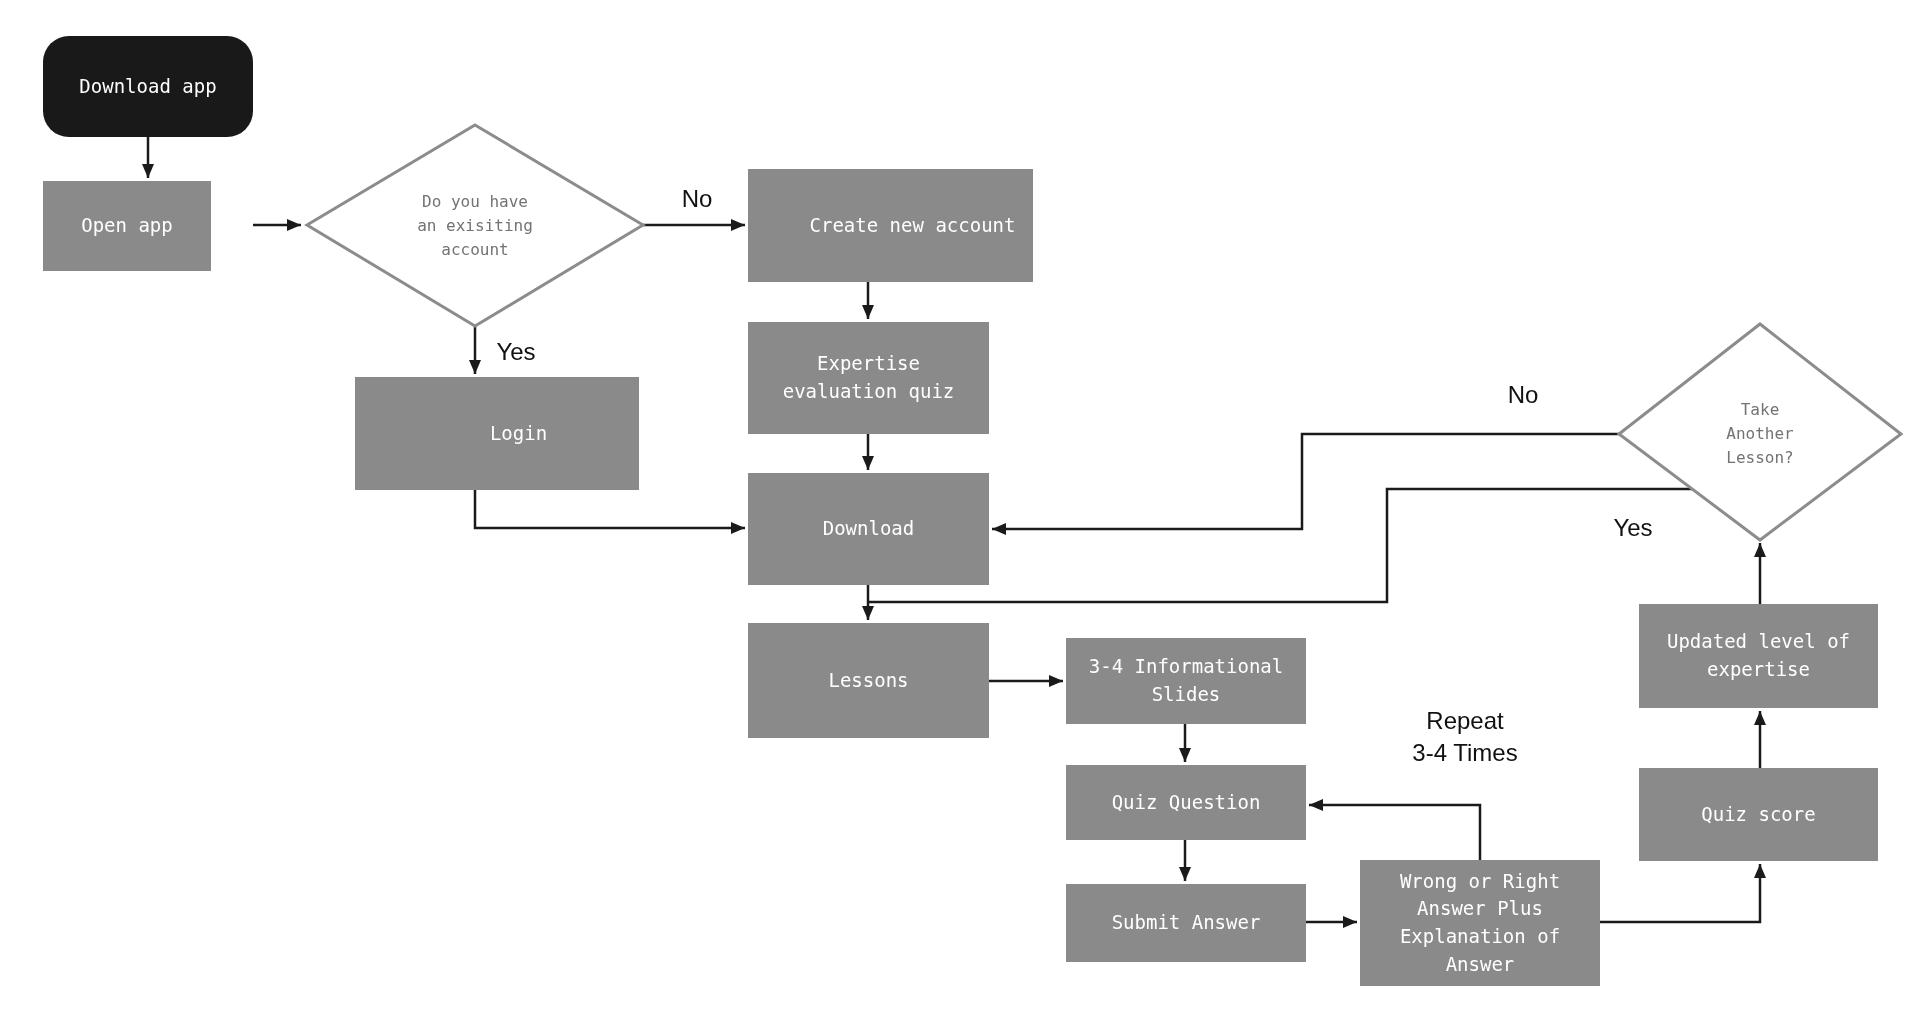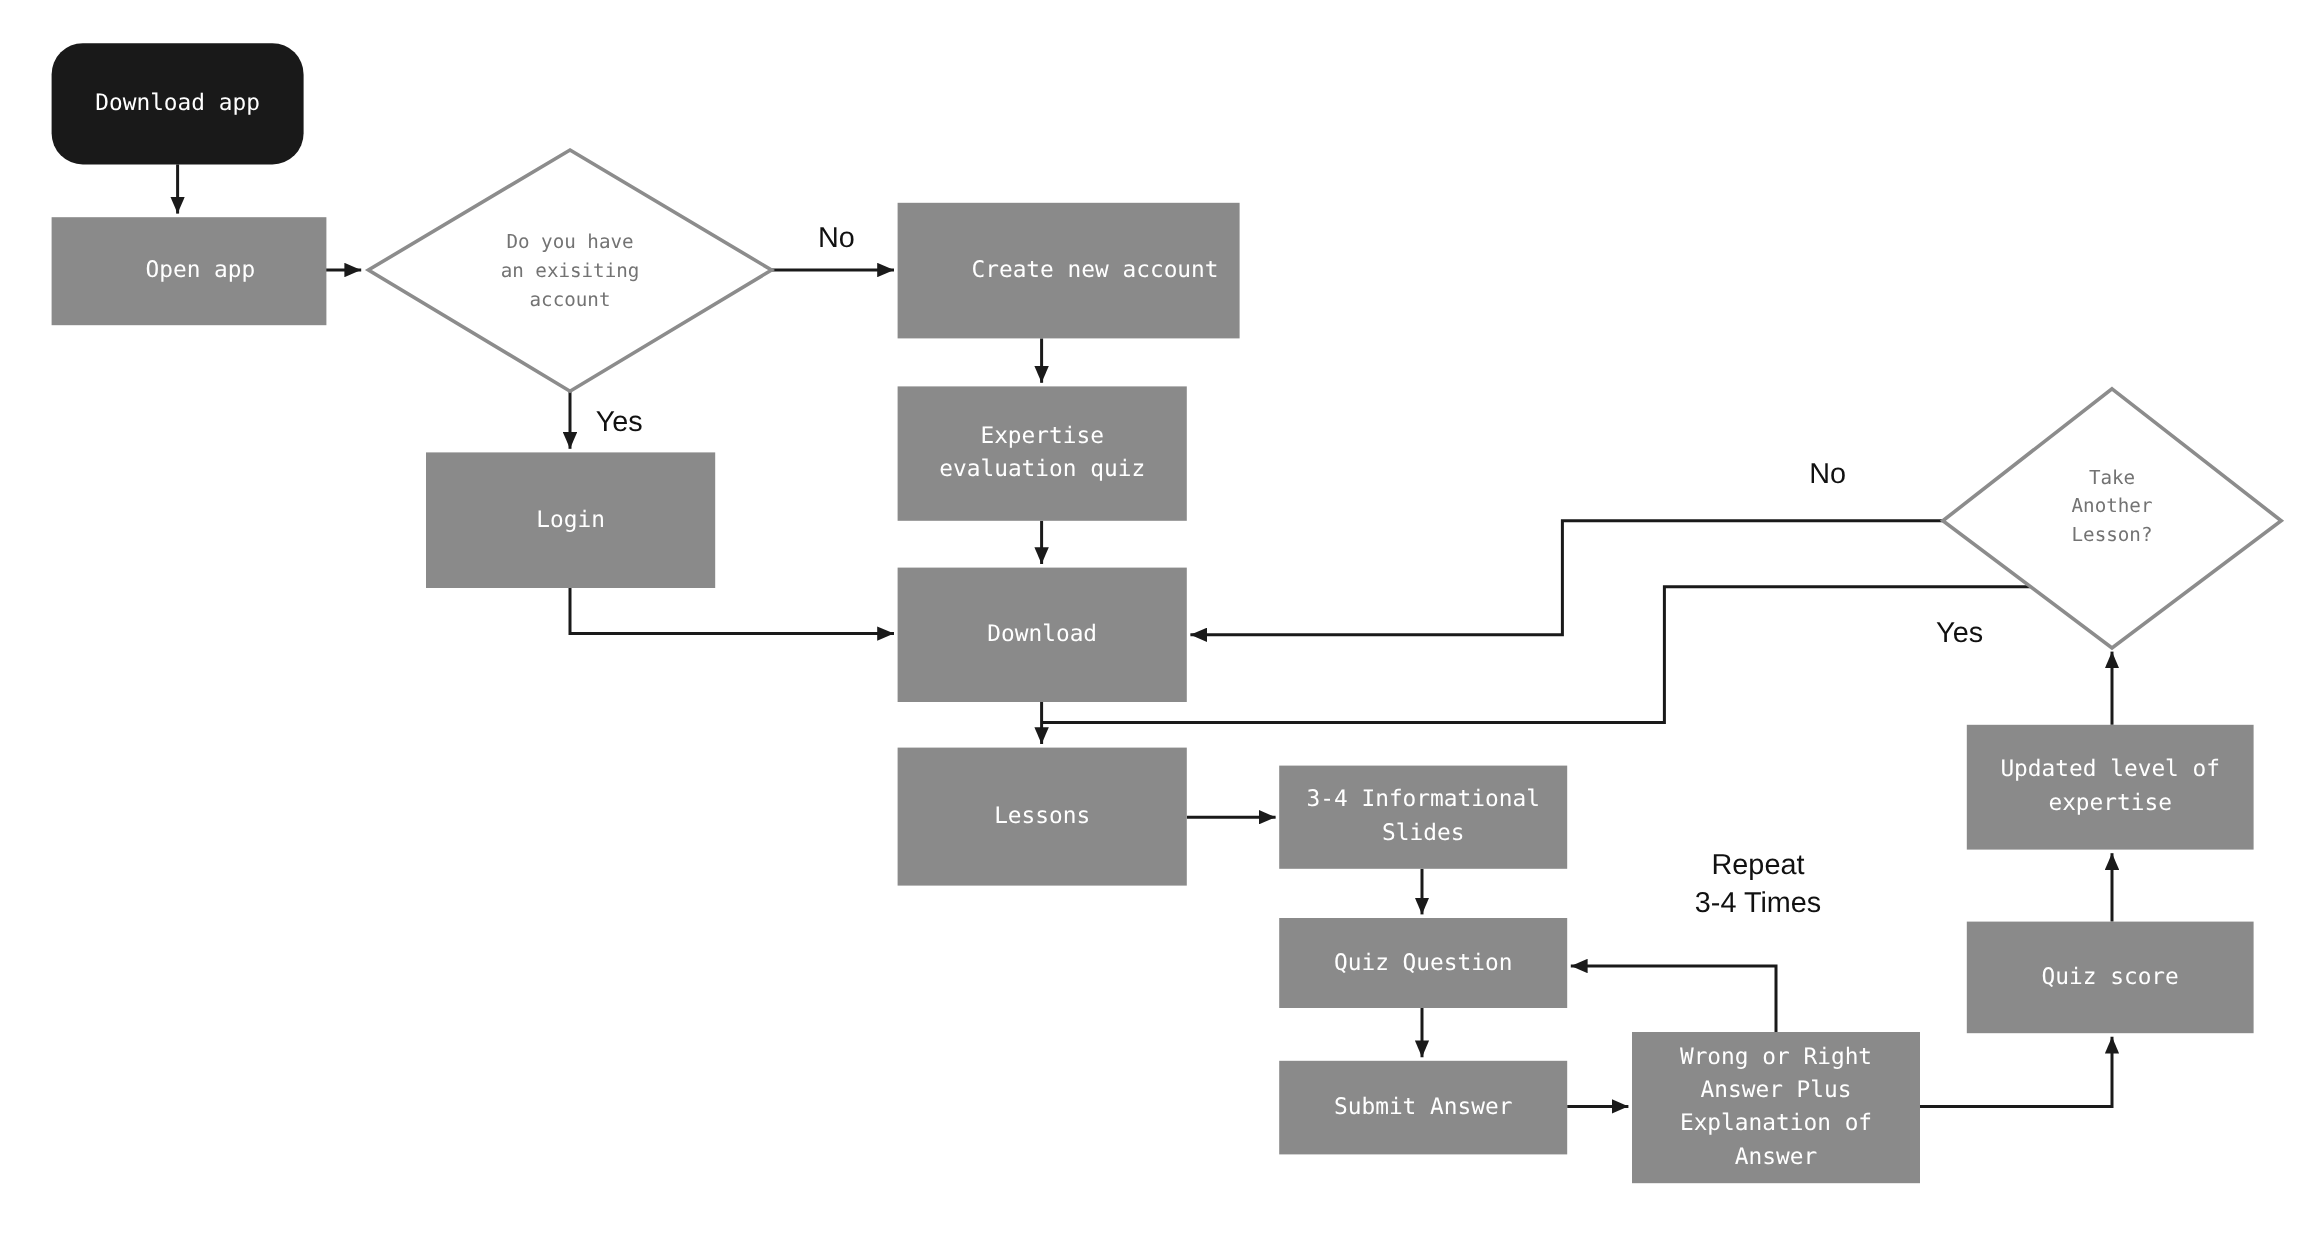--- a/index.html
+++ b/index.html
@@ -56,28 +56,28 @@
       <path d="M1619,434 H1302 V529 H992" marker-end="url(#arrow)"></path>
       <path d="M1692,489 H1387 V602 H869"></path>
     </g>
 
     <polygon points="475,125 643,225 475,326 307,225" fill="#FFFFFF" stroke="#8C8C8C" stroke-width="3"></polygon>
     <polygon points="1760,324 1901,434 1760,540 1619,434" fill="#FFFFFF" stroke="#8C8C8C" stroke-width="3"></polygon>
   </svg>
 
   <div class="node start" style="left:43px;top:36px;width:210px;height:101px;">Download app</div>
 
-  <div class="node" style="left:43px;top:181px;width:210px;height:90px;padding-left:19px;">Open app</div>
+  <div class="node" style="left:43px;top:181px;width:168px;height:90px;">Open app</div>
 
   <div class="node" style="left:748px;top:169px;width:241px;height:113px;padding-left:44px;">Create new account</div>
 
   <div class="node" style="left:748px;top:322px;width:241px;height:112px;">Expertise
 evaluation quiz</div>
 
-  <div class="node" style="left:355px;top:377px;width:241px;height:113px;">Login</div>
+  <div class="node" style="left:355px;top:377px;width:241px;height:113px;padding-left:43px;">Login</div>
 
   <div class="node" style="left:748px;top:473px;width:241px;height:112px;">Download</div>
 
   <div class="node" style="left:748px;top:623px;width:241px;height:115px;">Lessons</div>
 
   <div class="node" style="left:1066px;top:638px;width:240px;height:86px;">3-4 Informational
 Slides</div>
 
   <div class="node" style="left:1066px;top:765px;width:240px;height:75px;">Quiz Question</div>
 
@@ -90,21 +90,21 @@
 
   <div class="node" style="left:1639px;top:768px;width:239px;height:93px;">Quiz score</div>
 
   <div class="node" style="left:1639px;top:604px;width:239px;height:104px;">Updated level of
 expertise</div>
 
   <div class="decision-label" style="left:345px;top:170px;width:260px;height:112px;">Do you have
 an exisiting
 account</div>
 
-  <div class="decision-label" style="left:1650px;top:368px;width:220px;height:108px;">Take
+  <div class="decision-label" style="left:1650px;top:380px;width:220px;height:108px;">Take
 Another
 Lesson?</div>
 
   <div class="edge-label" style="left:697px;top:199px;">No</div>
 
   <div class="edge-label" style="left:516px;top:352px;">Yes</div>
 
   <div class="edge-label" style="left:1523px;top:395px;">No</div>
 
   <div class="edge-label" style="left:1633px;top:528px;">Yes</div>

